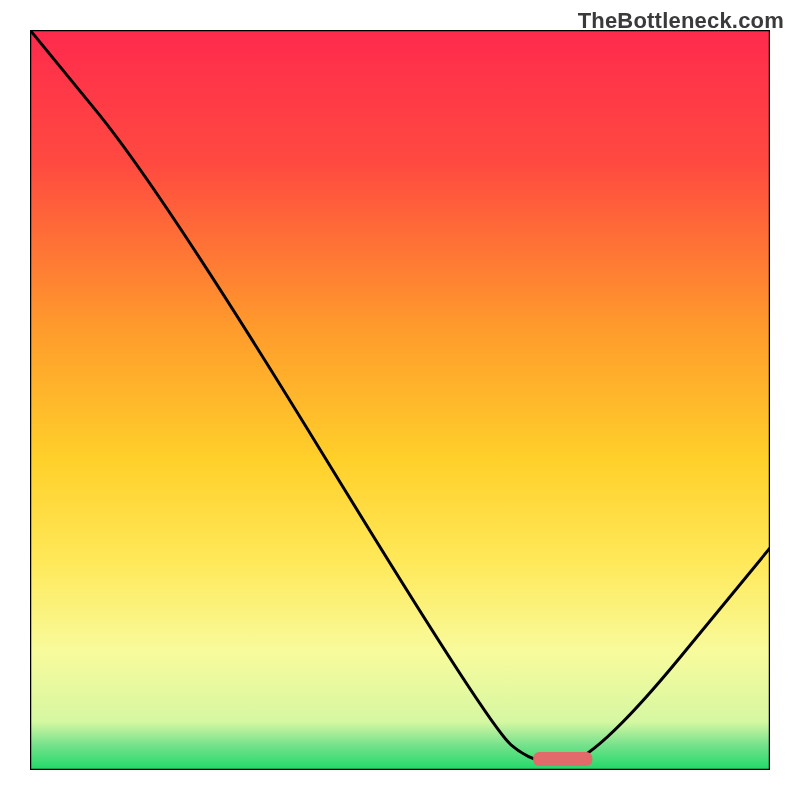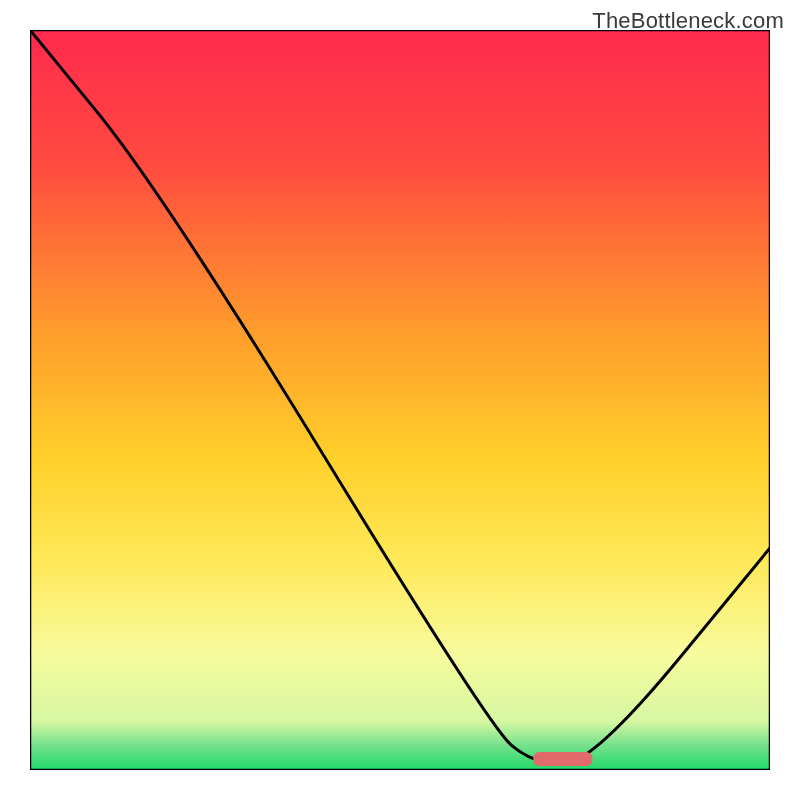--- a/index.html
+++ b/index.html
@@ -14,21 +14,21 @@
     position: relative;
     width: 800px;
     height: 800px;
   }
   .watermark {
     position: absolute;
     top: 8px;
     right: 16px;
     font-family: Arial, Helvetica, sans-serif;
     font-size: 22px;
-    font-weight: 400;
+    font-weight: 700;
     color: #3a3a3a;
     letter-spacing: 0.2px;
   }
   .plot {
     position: absolute;
     left: 30px;
     top: 30px;
     width: 740px;
     height: 740px;
   }

